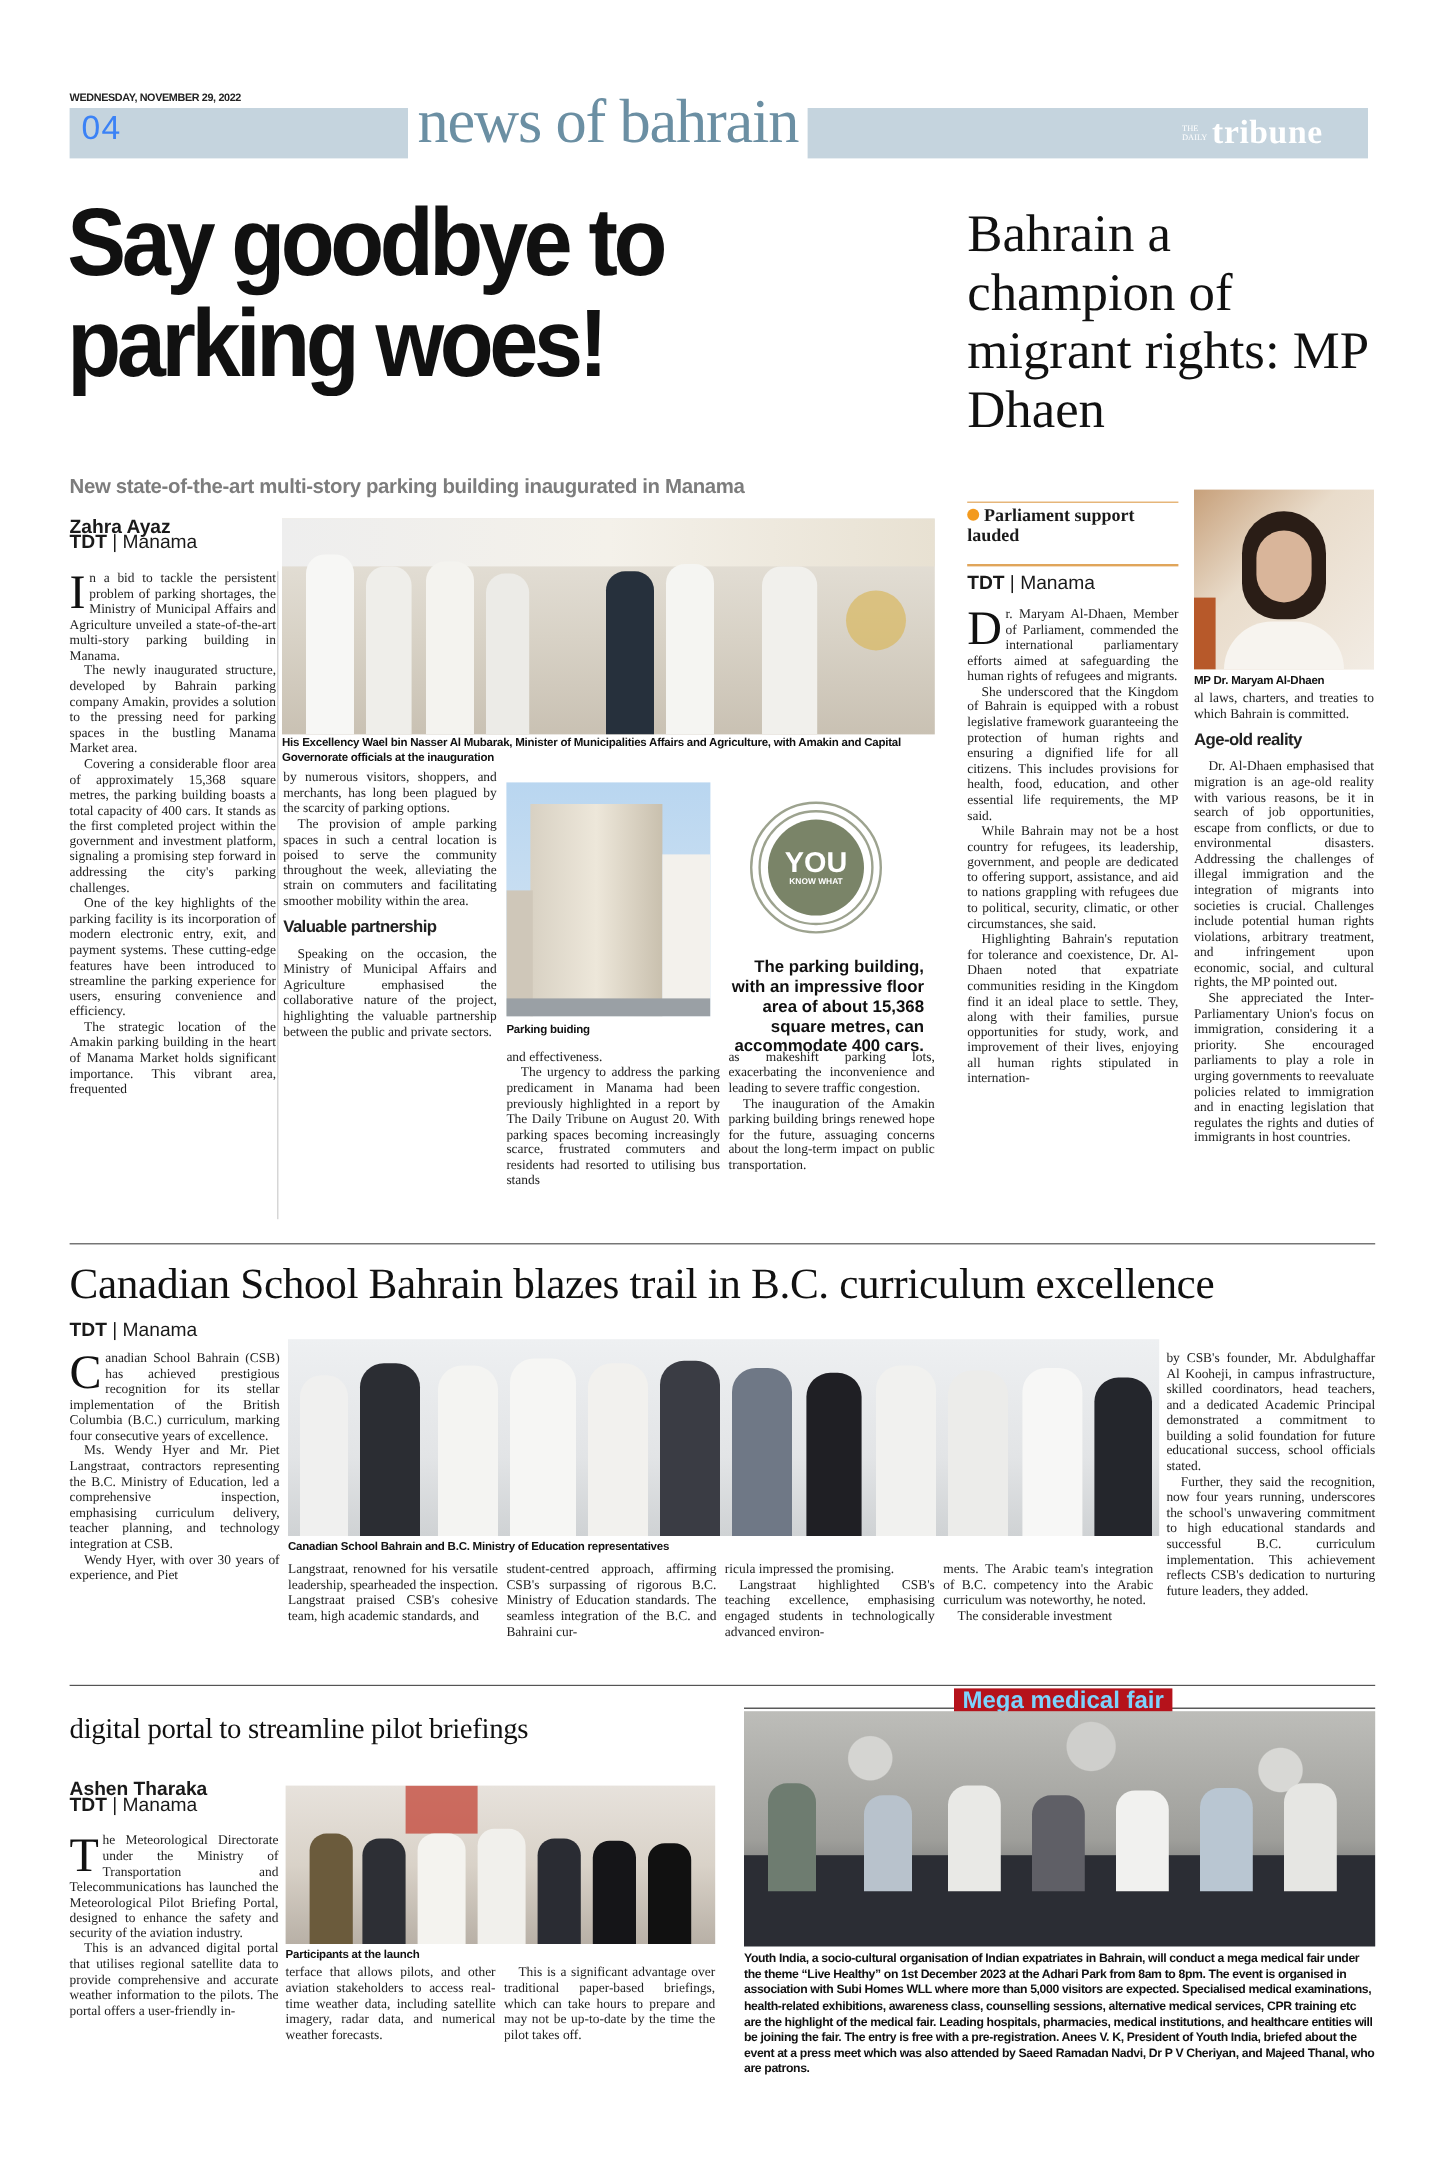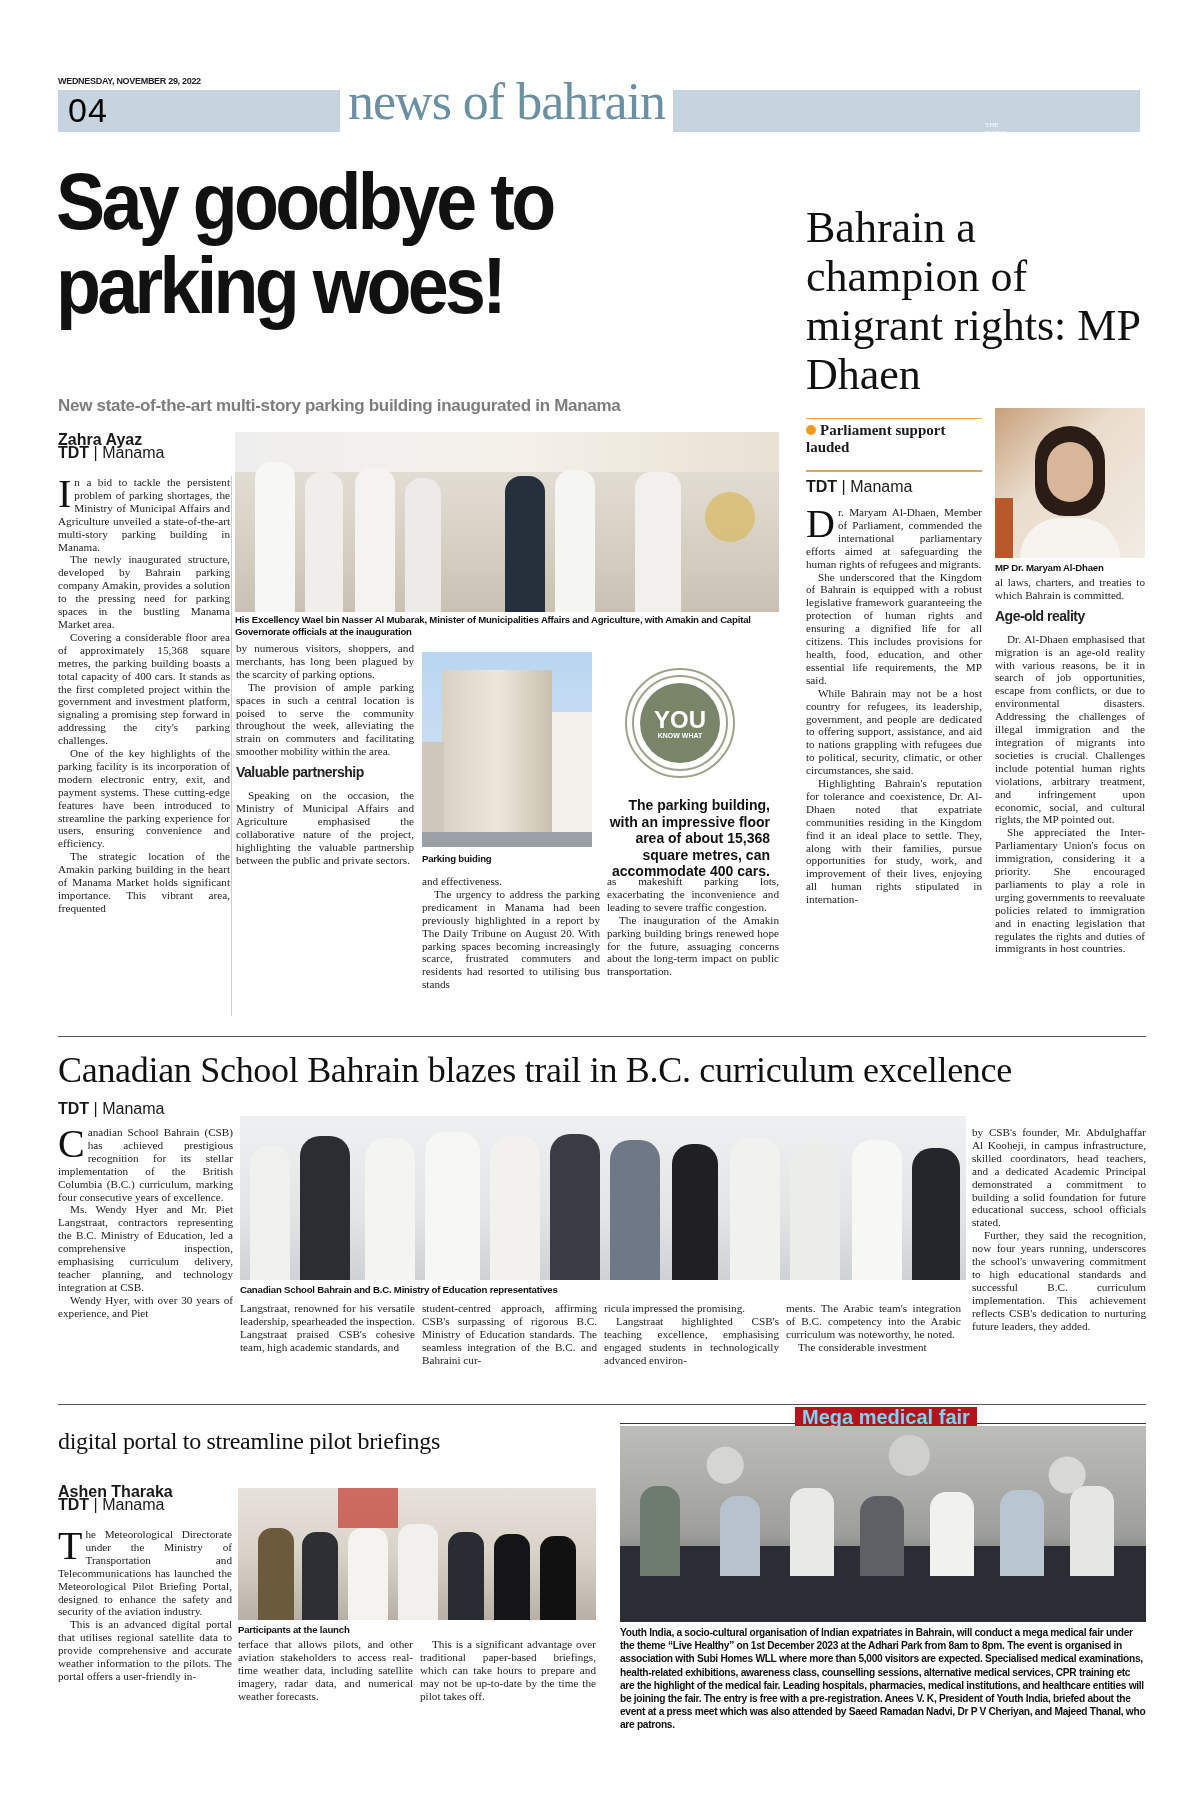--- a/index.html
+++ b/index.html
@@ -18,28 +18,28 @@
   .subhead { font-family: "Liberation Sans", sans-serif; font-size: 14px; font-weight: 700; letter-spacing: -0.5px; margin: 8px 0 10px 0; }
   .photo { position: absolute; overflow: hidden; }
   .rule { position: absolute; background: #555; height: 1px; }
   .vrule { position: absolute; background: #ccc; width: 1px; }
 </style>
 </head>
 <body>
 
 <div class="abs sans" style="left:58px; top:76px; font-size:9px; font-weight:700; letter-spacing:-0.3px; color:#222;">WEDNESDAY, NOVEMBER 29, 2022</div>
 <div class="abs" style="left:58px; top:90px; width:1082px; height:42px; background:#c5d4de;"></div>
-<div class="abs sans" style="left:68px; top:91px; font-size:34px; font-weight:300; color:#000000; letter-spacing:1px;">04</div>
+<div class="abs sans" style="left:68px; top:91px; font-size:28px; font-weight:300; color:#3b82f6; letter-spacing:1px;">04</div>
 <div class="abs serif" style="left:340px; top:62px; font-size:52px; line-height:80px; color:#6b8fa3; letter-spacing:-1px; background:#fff; padding:0 8px;">news of bahrain</div>
 <div class="abs" style="left:985px; top:95px; display:flex; align-items:center;">
   <div class="serif" style="font-size:7px; line-height:8px; color:#fff; margin-right:4px;">
     <div>THE</div>
     <div>DAILY</div>
   </div>
-  <div class="serif" style="font-size:28px; font-weight:700; color:#fff; letter-spacing:0.5px;margin-top:36px;">tribune</div>
+  <div class="serif" style="font-size:28px; font-weight:700; color:#fff; letter-spacing:0.5px;">tribune</div>
 </div>
 
 <div class="abs sans" style="left:56px; top:160px; font-size:80px; line-height:84px; font-weight:700; letter-spacing:-4px; color:#111; transform:scaleX(0.92); transform-origin:left;">
   <div>Say goodbye to</div>
   <div>parking woes!</div>
 </div>
 <div class="abs sans" style="left:58px; top:396px; font-size:17px; font-weight:700; color:#7d7d7d; letter-spacing:-0.3px;">New state-of-the-art multi-story parking building inaugurated in Manama</div>
 
 <div class="abs byline" style="left:58px; top:433px;">
   <div style="font-weight:700;">Zahra Ayaz</div>
@@ -96,21 +96,21 @@
     </div>
   </div>
 </div>
 <div class="abs sans" style="left:608px; top:797px; width:162px; font-size:14px; line-height:16.5px; font-weight:700; text-align:right; color:#111;">The parking building, with an impressive floor area of about 15,368 square metres, can accommodate 400 cars.</div>
 
 <div class="abs body-text" style="left:607px; top:875px; width:172px;">
   <p class="first">as makeshift parking lots, exacerbating the inconvenience and leading to severe traffic congestion.</p>
   <p>The inauguration of the Amakin parking building brings renewed hope for the future, assuaging concerns about the long-term impact on public transportation.</p>
 </div>
 
-<div class="abs serif" style="left:806px; top:170px; width:340px; font-size:44px; line-height:49px; color:#111;margin-top:33px;">Bahrain a champion of migrant rights: MP Dhaen</div>
+<div class="abs serif" style="left:806px; top:170px; width:340px; font-size:44px; line-height:49px; color:#111;">Bahrain a champion of migrant rights: MP Dhaen</div>
 
 <div class="abs" style="left:806px; top:418px; width:176px; height:1px; background:#e0a55a;"></div>
 <div class="abs serif" style="left:806px; top:422px; width:176px; font-size:15px; line-height:17px; font-weight:700;">
   <span style="display:inline-block; width:10px; height:10px; border-radius:50%; background:#f39a1e; margin-right:4px;"></span><span>Parliament support lauded</span>
 </div>
 <div class="abs" style="left:806px; top:470px; width:176px; height:2px; background:#e0a55a;"></div>
 <div class="abs byline" style="left:806px; top:480px;">
   <b>TDT</b> | <span>Manama</span>
 </div>
 

